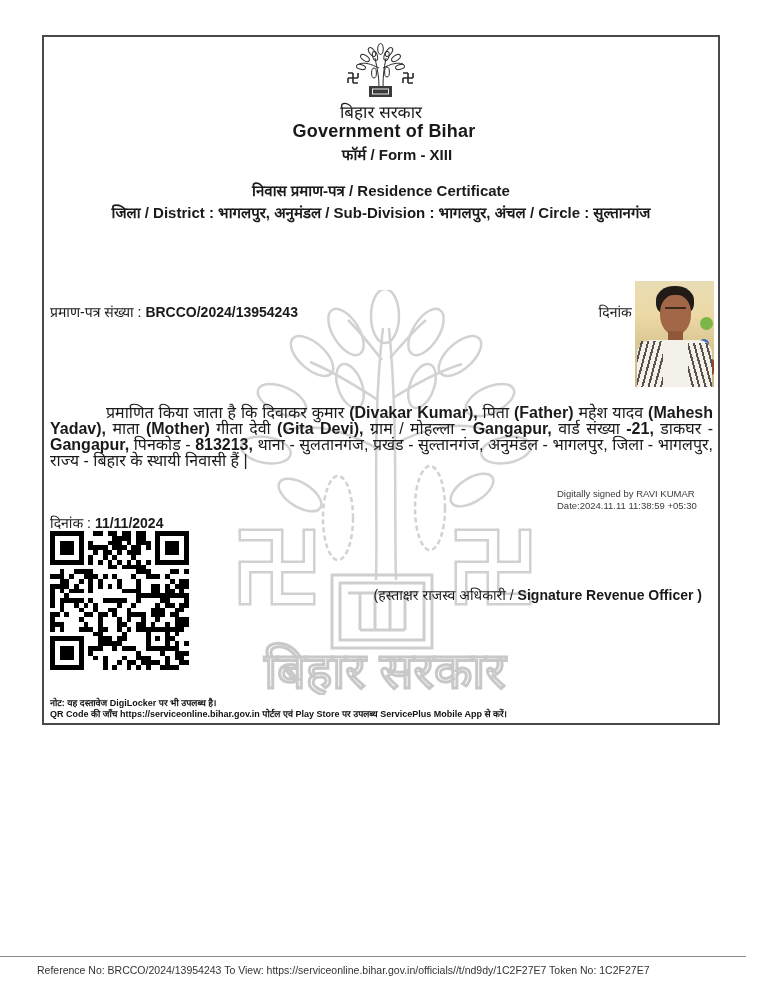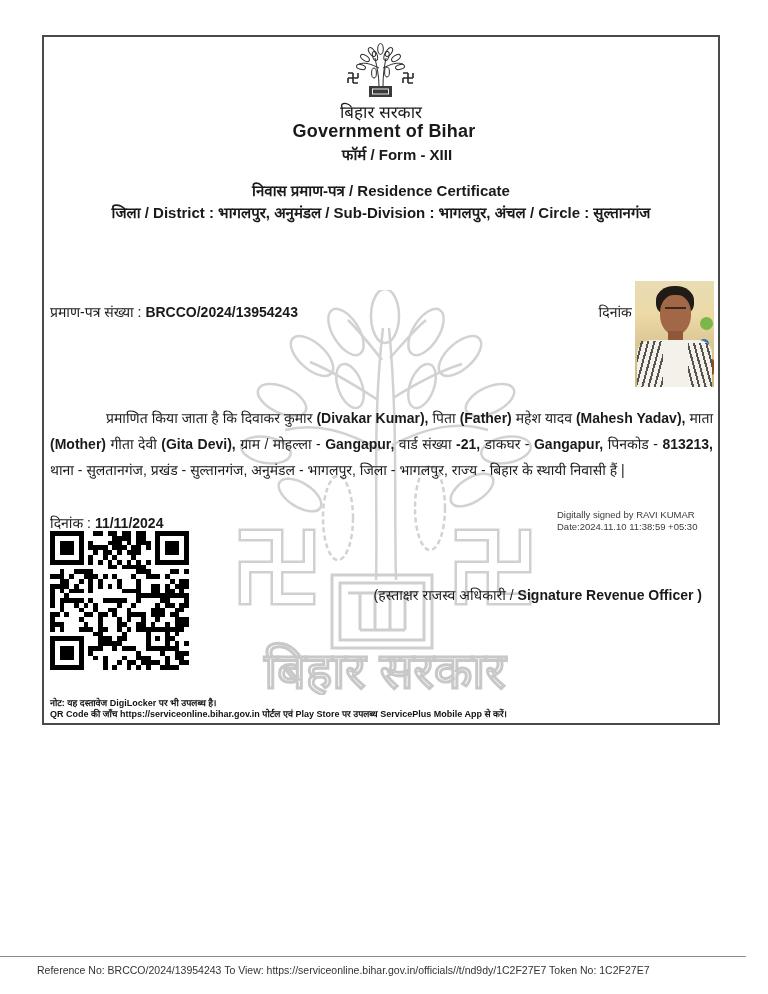--- a/index.html
+++ b/index.html
@@ -31,30 +31,30 @@
   .photo .brow { position:absolute; left:30px; top:26px; width:21px; height:2px; background:#3c2a1e; }
   .photo .neck { position:absolute; left:33px; top:50px; width:15px; height:14px; background:#91573a; }
   .photo .shirt { position:absolute; left:2px; top:59px; width:75px; height:47px; background:#f3f1ea; border-radius:14px 14px 0 0; }
   .photo .stripeL { position:absolute; left:2px; top:60px; width:26px; height:46px;
            background:repeating-linear-gradient(105deg,rgba(60,55,50,0) 0 4px,rgba(60,55,50,.85) 4px 6px); }
   .photo .stripeR { position:absolute; right:2px; top:62px; width:24px; height:44px;
            background:repeating-linear-gradient(75deg,rgba(60,55,50,0) 0 4px,rgba(60,55,50,.85) 4px 6px); }
 
   .watermark { left:186px; top:253px; width:310px; height:405px; pointer-events:none; }
 
-  .body-par { top:368px; left:6px; right:5px; font-size:14px; line-height:26px;
+  .body-par { top:368px; left:6px; right:5px; font-size:16px; line-height:16px;
               text-align:justify; text-indent:56px; }
 
   .place-line { top:455px; left:6px; font-size:14px;margin-top:40px; }
   .date-line2 { top:476px; left:6px; font-size:14px; }
 
   .qr { top:494px; left:6px; width:139px; height:139px; background:#fff; }
   .qr svg { width:100%; height:100%; }
 
-  .digital-sig { top:472px; left:513px; font-size:9.5px; line-height:12px; color:#3a3a3a; }
+  .digital-sig { top:451px; left:513px; font-size:9.5px; line-height:12px; color:#3a3a3a; }
 
   .officer-line { top:548px; right:16px; font-size:14px; }
 
   .qr-note { bottom:3px; left:6px; font-size:9px; font-weight:bold; line-height:11px; color:#111; }
 
   .footer-rule { position:absolute; left:0; top:956px; width:746px; border-top:1px solid #8a8a8a; }
   .footer-ref  { position:absolute; left:27px; top:964px; font-size:10.5px; color:#333;margin-left:10px; }
 </style>
 </head>
 <body>
@@ -579,21 +579,21 @@
           <rect x="18" y="28" width="1" height="1"></rect>
           <rect x="20" y="28" width="1" height="1"></rect>
           <rect x="23" y="28" width="1" height="1"></rect>
           <rect x="24" y="28" width="1" height="1"></rect>
           <rect x="25" y="28" width="1" height="1"></rect>
           <rect x="26" y="28" width="1" height="1"></rect>
         </svg></div>
 
     <div class="abs digital-sig">
       <div>Digitally signed by RAVI KUMAR</div>
-      <div>Date:2024.11.10 11:38:59 +05:30</div>
+      <div>Date:2024.11.11 11:38:59 +05:30</div>
     </div>
 
     <div class="abs officer-line"><span>(हस्ताक्षर राजस्व अधिकारी / </span><span class="b">Signature Revenue Officer )</span></div>
 
     <div class="abs qr-note">
       <div>नोट: यह दस्तावेज DigiLocker पर भी उपलब्ध है।</div>
       <div>QR Code की जाँच https://serviceonline.bihar.gov.in पोर्टल एवं Play Store पर उपलब्ध ServicePlus Mobile App से करें।</div>
     </div>
   </div>
 

